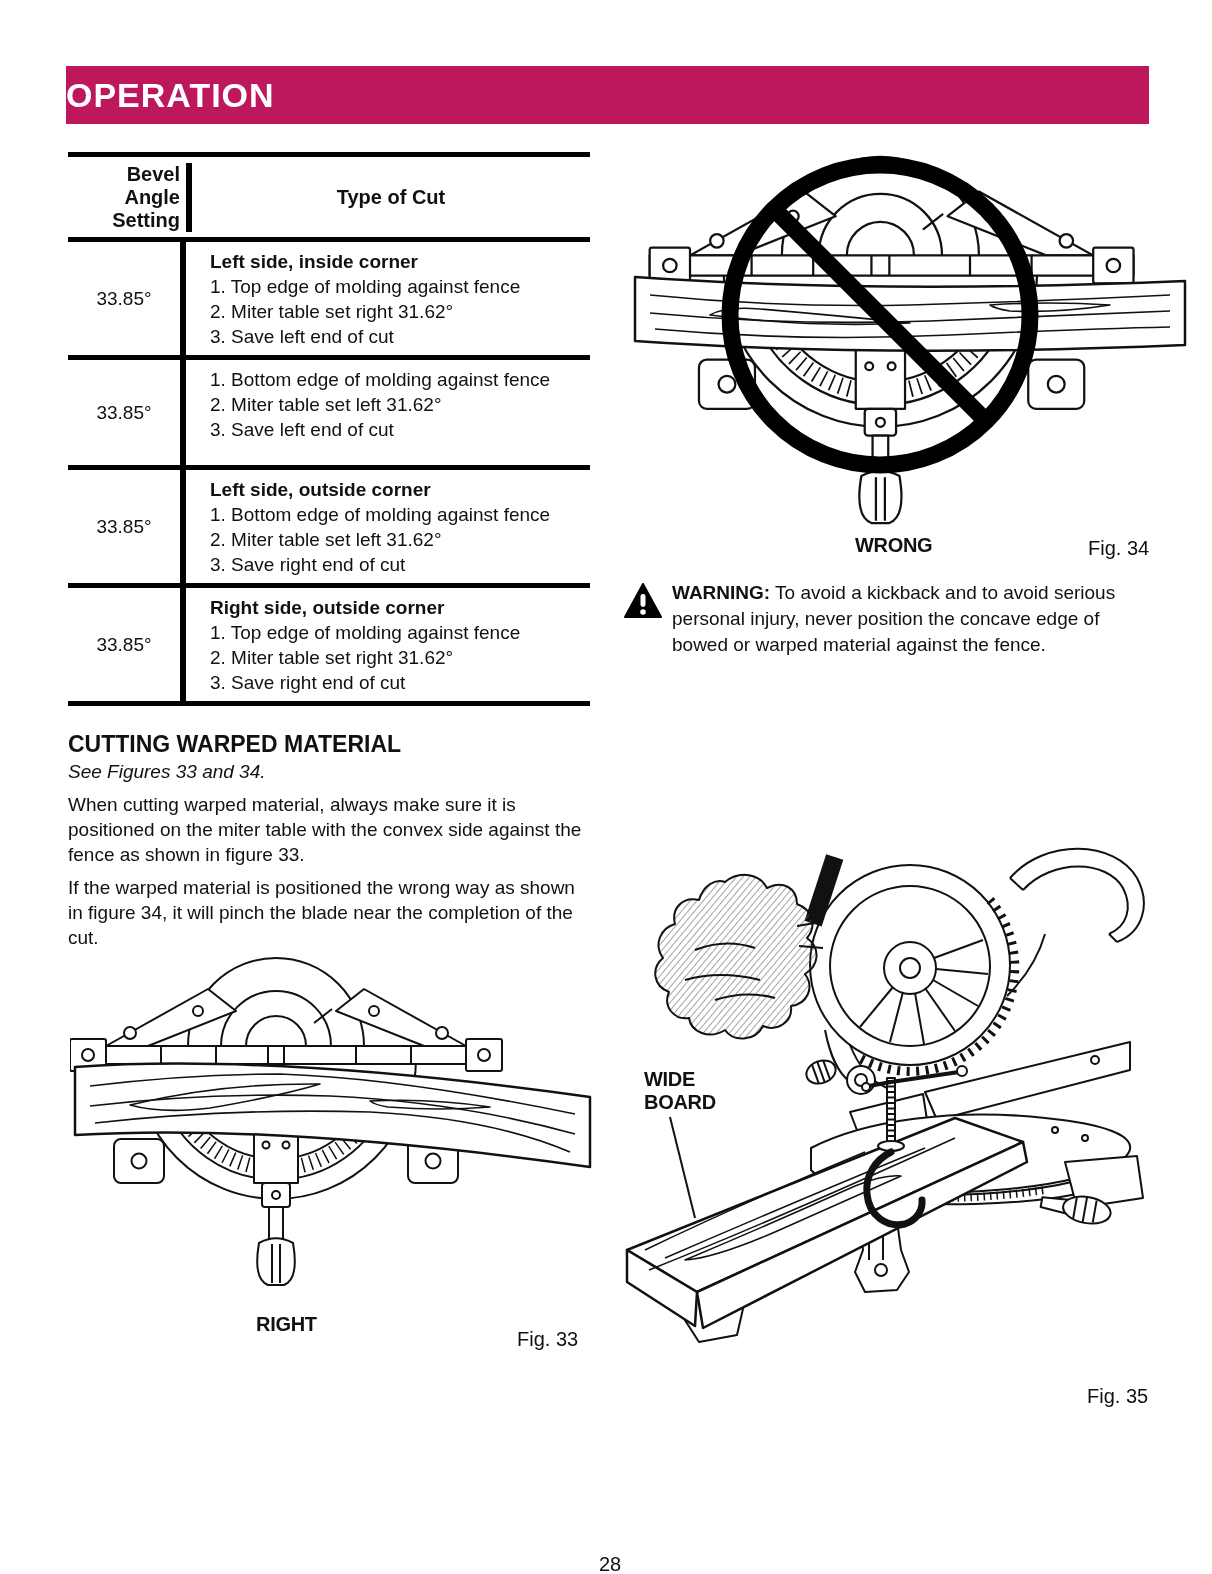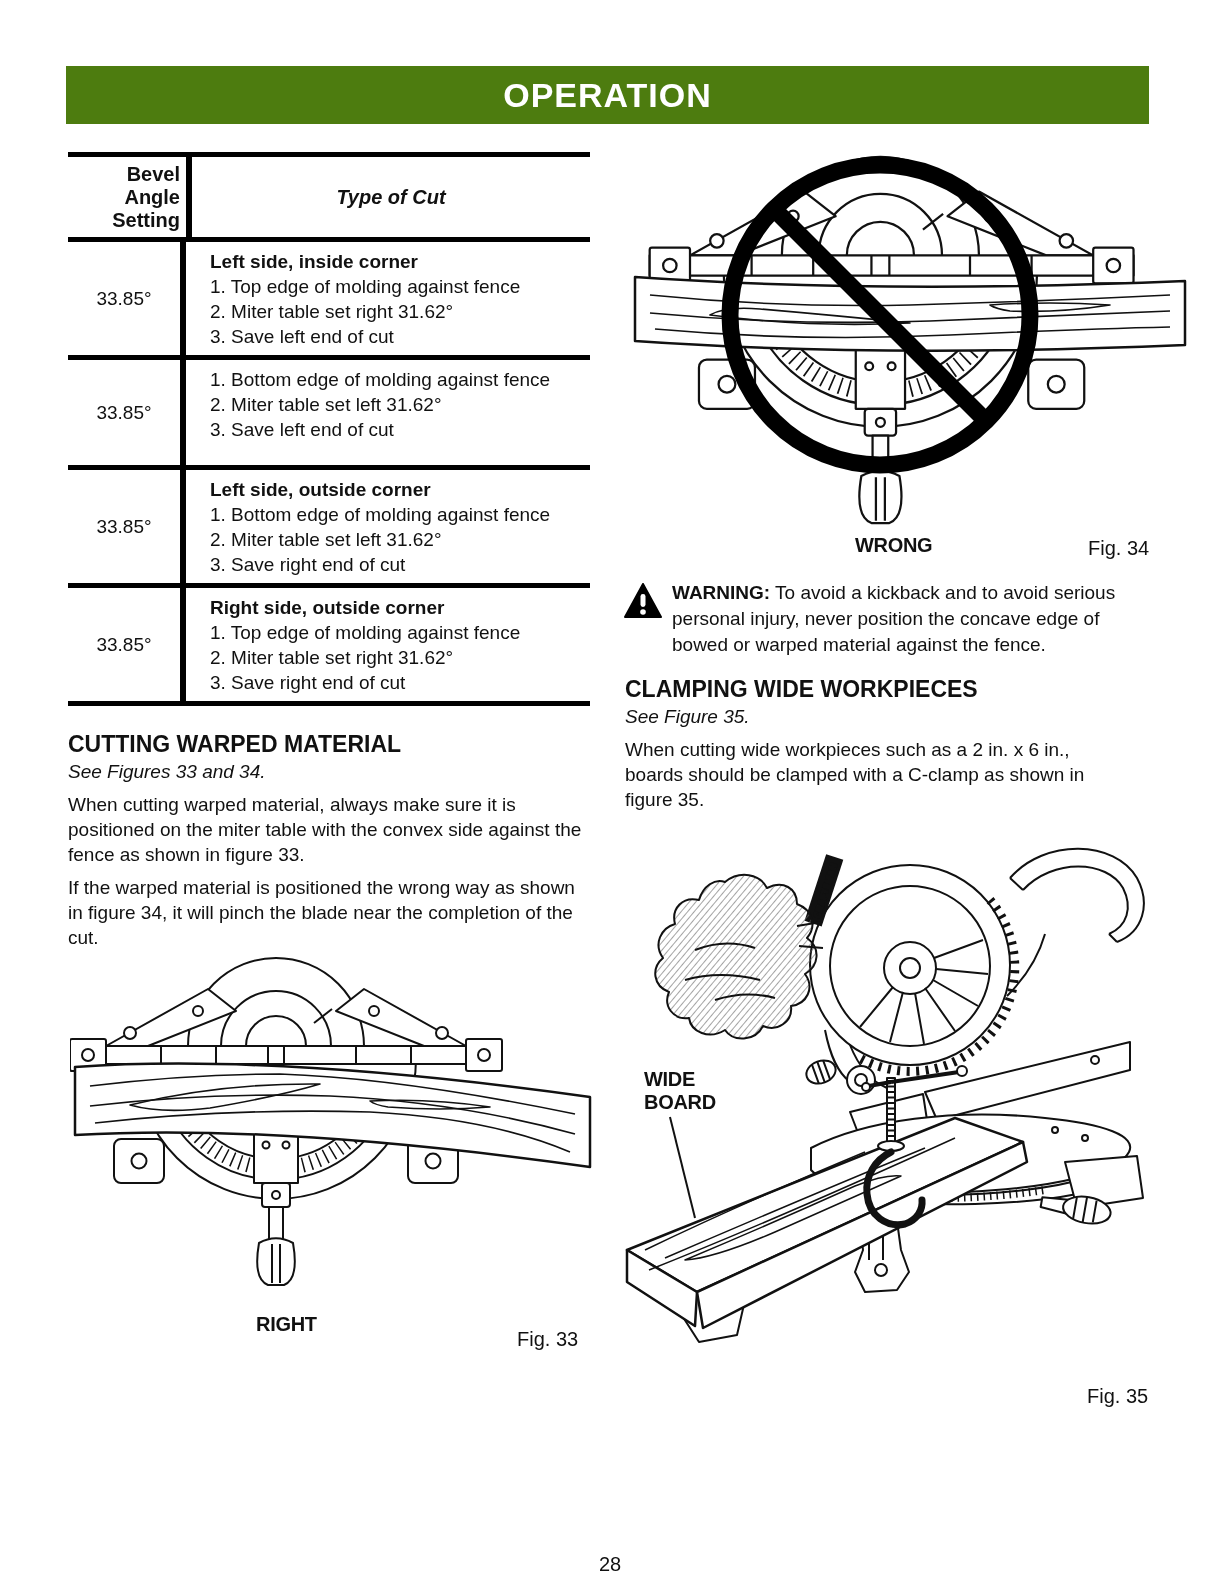--- a/index.html
+++ b/index.html
@@ -1,35 +1,35 @@
 <!DOCTYPE html>
 <html><head>
 <meta charset="utf-8">
 <style>
   html,body{margin:0;padding:0;background:#e8e8e8;}
   .page{position:relative;width:1212px;height:1574px;background:#fff;
         font-family:"Liberation Sans",sans-serif;color:#111;overflow:hidden;}
   .abs{position:absolute;}
   
-  .opbar{left:66px;top:66px;width:1083px;height:58px;background:#4d7c0f;
-         display:flex;align-items:center;justify-content:center;}
+  .opbar{left:66px;top:66px;width:1083px;height:58px;background:#be185d;
+         display:flex;align-items:center;}
   .opbar .t{color:#fff;font-size:34px;font-weight:bold;letter-spacing:1px;}
   
   .op-table{left:68px;top:152px;width:522px;border-top:5px solid #000;border-bottom:5px solid #000;}
   .t-row{display:flex;border-bottom:5px solid #000;}
   .t-row:last-child{border-bottom:none;}
   .t-angle{width:112px;border-right:6px solid #000;display:flex;align-items:center;
            justify-content:center;font-size:19px;}
   .t-head .t-angle{justify-content:flex-end;text-align:right;padding-right:6px;
                    font-size:20px;font-weight:bold;line-height:23px;}
-  .t-head{height:80px;}
+  .t-head{height:80px;align-items:center;}
   .t-body{min-height:105px;}
   .t-type{flex:1;padding:7px 0 6px 24px;font-size:19px;line-height:25px;}
   .t-head .t-type{display:flex;align-items:center;justify-content:center;padding:0;
-                  font-size:20px;font-weight:bold;font-style:italic;}
+                  font-size:20px;font-weight:bold;}
   .t-title{font-weight:bold;}
   
   .sect{width:522px;}
   .sect h2{margin:0;font-size:23px;font-weight:bold;line-height:26px;}
   .sub{font-style:italic;font-size:19px;line-height:24px;margin-top:3px;}
   .para{font-size:19px;line-height:25px;margin-top:8px;}
   .warning{left:624px;top:580px;width:524px;}
   .warn-icon{position:absolute;left:0;top:3px;}
   .warn-text{margin-left:48px;width:455px;font-size:19px;line-height:26px;}
   .warn-label{font-weight:bold;}
@@ -162,25 +162,20 @@
   <div class="abs warning">
     <svg class="warn-icon" width="38" height="36" viewBox="0 0 38 36">
       <polygon points="19,1 37,34 1,34" fill="#000" stroke="#000" stroke-width="2" stroke-linejoin="round"></polygon>
       <rect x="16.5" y="11" width="5" height="13" rx="2.4" fill="#fff"></rect>
       <circle cx="19" cy="29" r="2.8" fill="#fff"></circle>
     </svg>
     <div class="warn-text"><span class="warn-label">WARNING:</span>
       <span>To avoid a kickback and to avoid serious personal injury, never position the concave edge of bowed or warped material against the fence.</span></div>
   </div>
 
-  <div class="abs sect" style="left:625px;top:676px">
-    <h2>CLAMPING WIDE WORKPIECES</h2>
-    <div class="sub">See Figure 35.</div>
-    <div class="para" style="width:505px">When cutting wide workpieces such as a 2 in. x 6 in., boards should be clamped with a C-clamp as shown in figure 35.</div>
-  </div>
 
   <div class="abs sect" style="left:68px;top:731px">
     <h2>CUTTING WARPED MATERIAL</h2>
     <div class="sub">See Figures 33 and 34.</div>
     <div class="para" style="width:520px">When cutting warped material, always make sure it is positioned on the miter table with the convex side against the fence as shown in figure 33.</div>
     <div class="para" style="width:520px">If the warped material is positioned the wrong way as shown in figure 34, it will pinch the blade near the completion of the cut.</div>
   </div>
 
   <svg class="fig" style="left:70px;top:955px" width="525" height="360" viewBox="0 0 525 360">
     <g>

